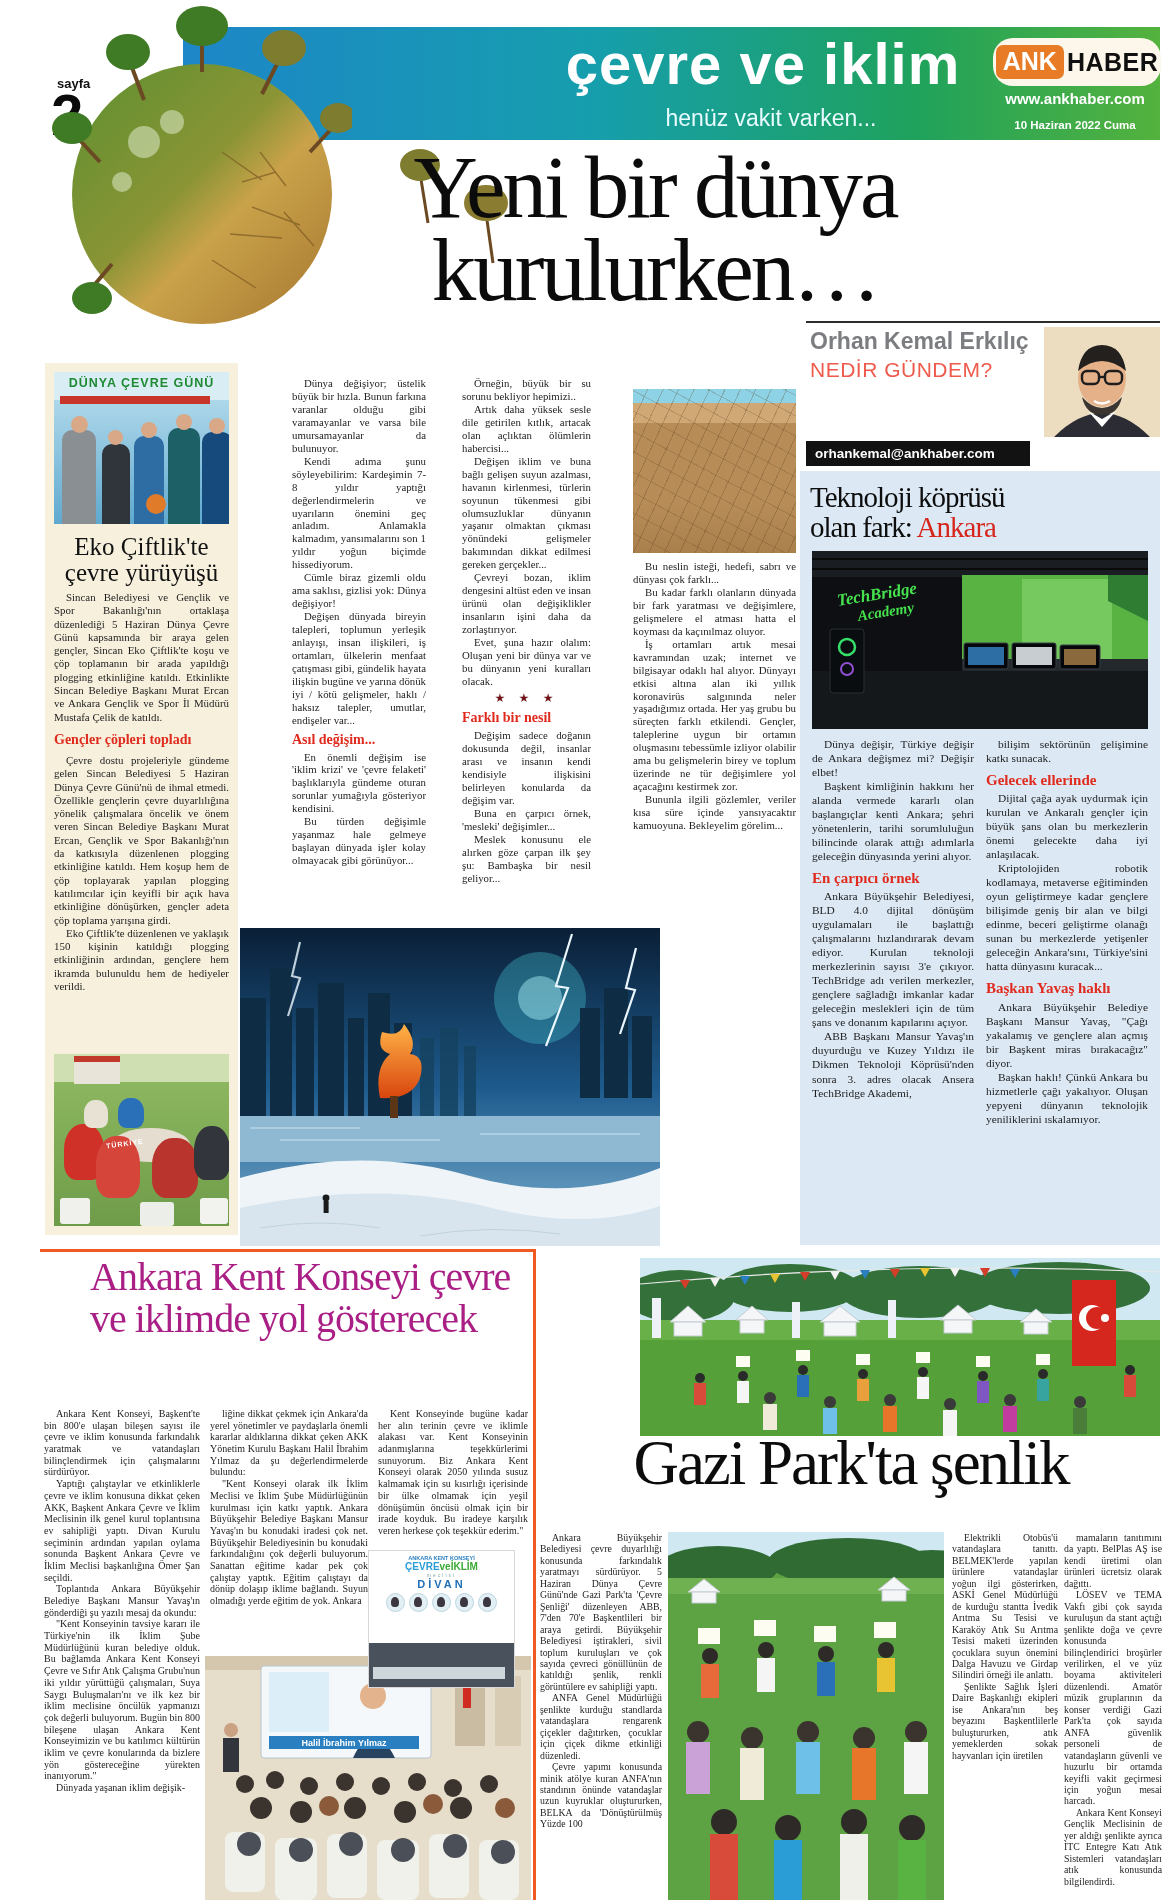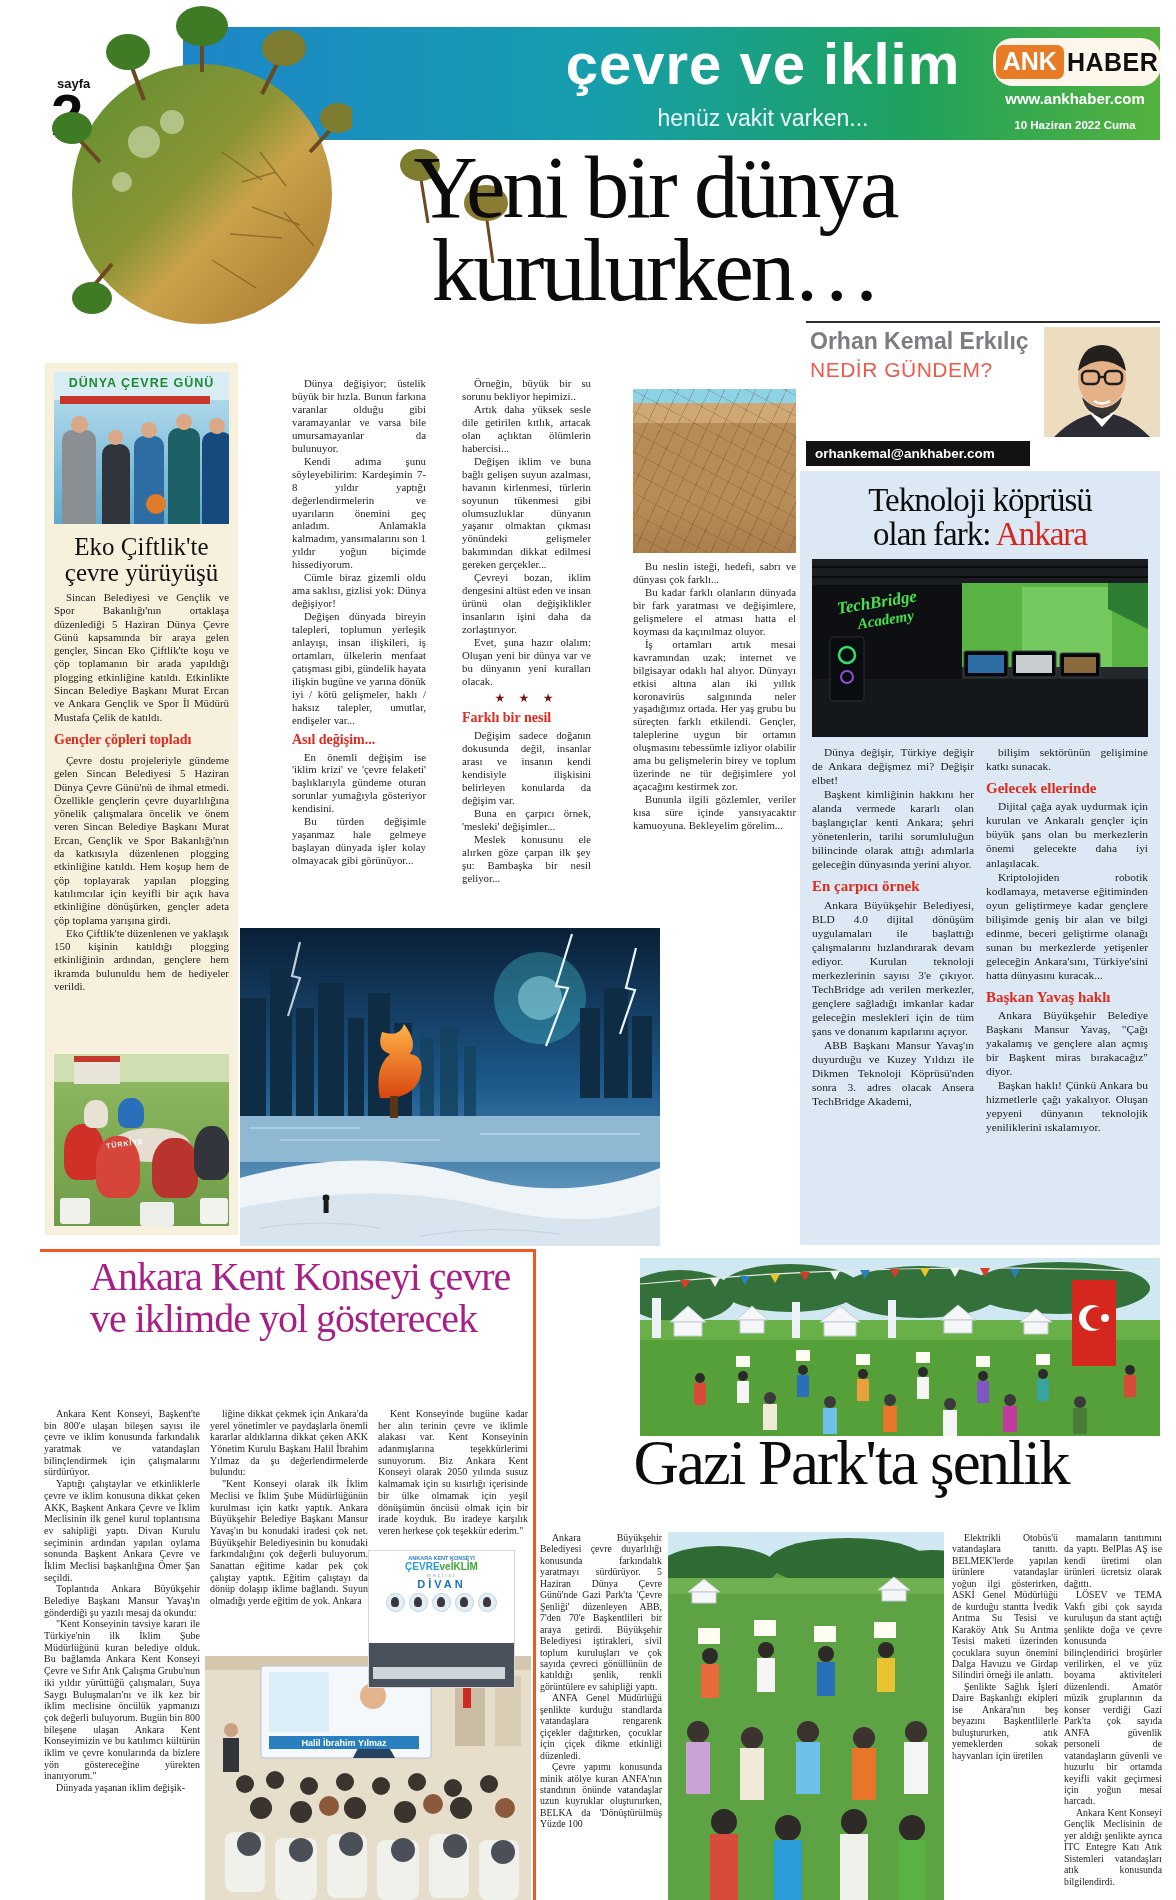--- a/index.html
+++ b/index.html
@@ -6,21 +6,21 @@
   #page{position:relative;width:1176px;height:1900px;background:#fff;overflow:hidden;
         font-family:"Liberation Sans",sans-serif;margin:0 auto;}
   .abs{position:absolute;}
   
   #sayfa-label{left:57px;top:76px;font-size:13px;font-weight:bold;color:#111;}
   #page-number{left:51px;top:86px;font-size:58px;font-weight:800;color:#0a0a0a;line-height:1;}
   #banner{left:183px;top:27px;width:977px;height:113px;
           background:linear-gradient(90deg,#1d86c8 0%,#169ead 42%,#1fa25c 75%,#54b23d 100%);}
   #banner-title{left:290px;top:3px;width:580px;text-align:center;color:#fff;
                 font-size:58px;font-weight:bold;letter-spacing:1px;}
-  #banner-tagline{left:370px;top:78px;width:420px;text-align:center;color:#e8fbff;font-size:23px;}
+  #banner-tagline{left:378px;top:78px;width:420px;text-align:center;color:#e8fbff;font-size:23px;}
   #logo-pill{left:810px;top:11px;width:168px;height:48px;background:#fcf7ea;border-radius:20px;
              display:flex;align-items:center;justify-content:center;gap:3px;}
   #logo-ank{background:#e87b26;color:#fff;font-weight:800;font-size:25px;border-radius:7px;
             padding:2px 7px 3px;}
   #logo-haber{color:#101010;font-weight:800;font-size:25px;letter-spacing:.5px;}
   #banner-url{left:810px;top:63px;width:164px;text-align:center;color:#fff;font-weight:bold;font-size:15px;}
   #banner-date{left:810px;top:92px;width:164px;text-align:center;color:#fff;font-size:11.5px;font-weight:bold;}
   #earth-art{left:52px;top:2px;}
   #trees2-art{left:398px;top:133px;}
   
@@ -61,21 +61,21 @@
   
   #city-art{left:240px;top:928px;}
   
   #orhan-rule{left:806px;top:321px;width:354px;height:2px;background:#2c2c2c;}
   #author-name{left:810px;top:328px;font-size:23px;font-weight:800;color:#7b7d81;}
   #column-kicker{left:810px;top:358px;font-size:21px;font-weight:400;color:#ee5a4c;letter-spacing:.5px;}
   #author-portrait{left:1044px;top:327px;}
   #email-bar{left:806px;top:441px;width:224px;height:25px;background:#121212;color:#fff;
              font-size:13.5px;font-weight:bold;line-height:25px;padding-left:9px;box-sizing:border-box;}
   #orhan-box{left:800px;top:471px;width:360px;height:774px;background:#dce8f4;}
-  #orhan-headline{margin:12px 10px 4px;text-align:center;font-size:33px;line-height:1.03;color:#0d0d0d;letter-spacing:-1px;}
+  #orhan-headline{margin:12px 10px 4px;text-align:left;font-size:29px;line-height:1.03;color:#0d0d0d;letter-spacing:-1px;}
   #orhan-headline .red{color:#d6261c;margin-top:24px;}
   #techbridge-wrap{margin:8px auto 8px;display:block;}
   #orhan-cols{display:flex;gap:12px;padding:0 12px;height:470px;overflow:hidden;}
   .ocol{flex:1;font-size:11.4px;line-height:1.23;}
   .osub{font-size:15px;margin:6px 0 2px;}
   
   #kk-rule{left:40px;top:1249px;width:493px;height:3px;background:#ee5a22;}
   #v-rule{left:533px;top:1249px;width:3px;height:651px;background:#ee5a22;}
   #kk-headline{left:42px;top:1256px;width:492px;color:#aa1f85;font-size:40px;line-height:1.04;letter-spacing:-1px;margin-left:48px;}
   #kk-col1{left:44px;top:1408px;width:156px;height:486px;font-size:10px;line-height:1.17;}

